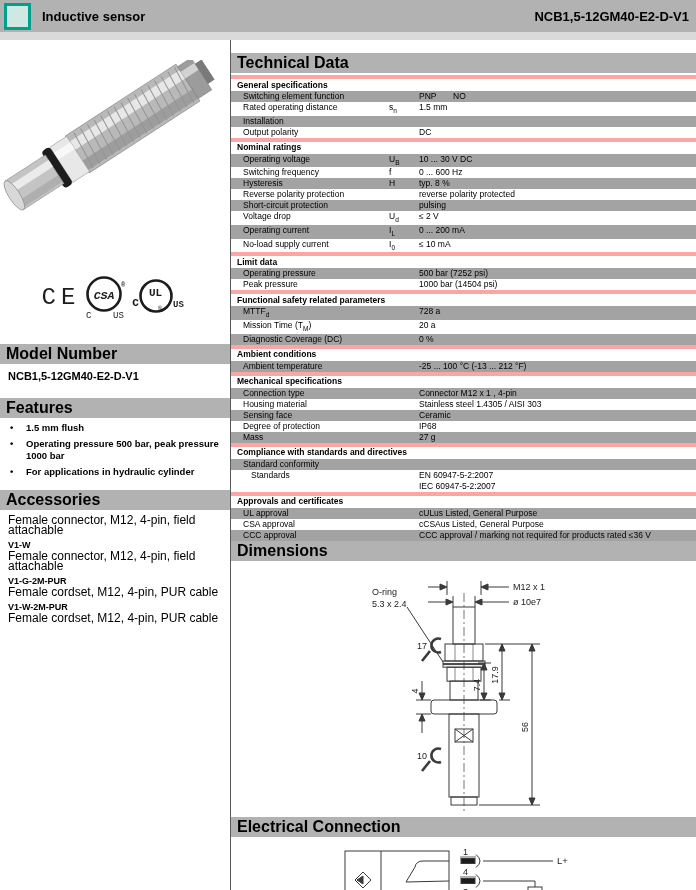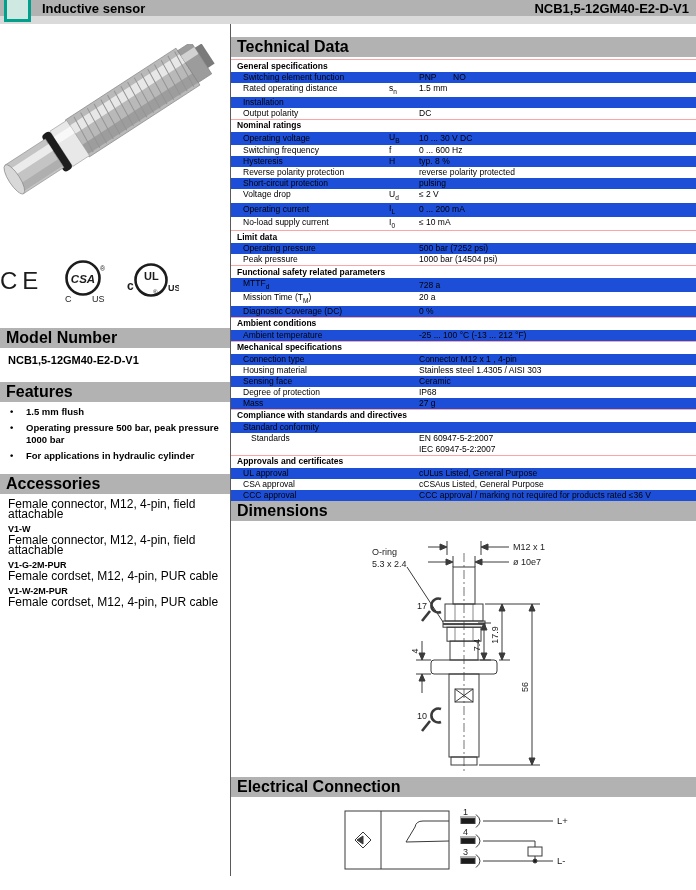--- a/index.html
+++ b/index.html
@@ -1,50 +1,50 @@
 <!DOCTYPE html>
 <html><head>
 <meta charset="utf-8">
 <style>
   html,body{margin:0;padding:0;background:#fff;}
   .page{position:relative;width:696px;height:890px;background:#fff;overflow:hidden;
         font-family:"Liberation Sans",sans-serif;color:#000;}
   
-  .hdr{height:16px;background:#b2b2b2;display:flex;align-items:center;}
+  .hdr{height:32px;background:#b2b2b2;display:flex;align-items:center;}
   .brand{width:21px;height:21px;border:3px solid #00a08c;background:#cfe8e1;margin-left:4px;flex:none;}
   .hdr-title{font-weight:bold;font-size:13px;margin-left:11px;}
   .hdr-part{font-weight:bold;font-size:13px;margin-left:auto;margin-right:7px;}
   .subbar{height:8px;background:#dadada;}
   
   .cols{display:flex;height:852px;}
   .left{width:230px;flex:none;}
   .right{flex:1;border-left:1px solid #5a5a5a;min-width:0;}
   
   .bar{background:#b2b2b2;font-weight:bold;font-size:16px;line-height:14px;padding:3px 6px;}
   
   .photo{height:200px;margin-top:20px;}
-  .logos{height:46px;display:flex;align-items:center;justify-content:flex-start;gap:16px;padding-right:4px;margin-top:14px;}
+  .logos{height:46px;display:flex;align-items:center;justify-content:center;padding-right:4px;margin-top:14px;font-family:Liberation Mono, monospace;}
   .ce{font-size:24px;letter-spacing:5px;color:#1c1c1c;font-weight:400;}
   .model-no{font-weight:bold;font-size:11px;padding:6px 8px 4px 8px;}
   .bar.mt{margin-top:12px;}
   .bar.model-bar{margin-top:24px;}
   ul.features{list-style:none;margin:4px 0 0 0;padding:0 8px 0 6px;}
   .feature{display:flex;font-size:9.5px;font-weight:bold;line-height:12px;margin:4px 0;}
   .bull{width:16px;flex:none;text-align:left;padding-left:4px;}
   .ftext{flex:1;}
   .acc-list{padding:5px 8px 0 8px;}
   .acc{margin-bottom:4px;}
   .acc-name{font-weight:bold;font-size:9px;line-height:12px;}
   .acc-desc{font-size:12px;line-height:10px;}
   
   .bar.tech{margin-top:13px;}
   .ttable{padding-top:2px;}
-  .subhead{font-weight:bold;font-size:8.5px;line-height:9px;border-top:1px solid #fca5a5;padding:1.5px 0 1.5px 6px;}
+  .subhead{font-weight:bold;font-size:8.5px;line-height:9px;border-top:4px solid #fca5a5;padding:1.5px 0 1.5px 6px;}
   .row{display:flex;font-size:8.5px;line-height:11px;padding-left:12px;}
-  .row.shade{background:#1d4ed8;align-items:center;}
+  .row.shade{background:#a3a3a3;}
   .c-lbl{width:146px;flex:none;}
   .c-lbl.ind2{padding-left:8px;width:138px;}
   .c-sym{width:30px;flex:none;}
   .c-val{flex:1;}
   .vcol{display:inline-block;width:34px;}
   sub{font-size:6.5px;}
   
   .drawwrap{height:256px;text-align:center;}
   .drawwrap svg{margin-top:8px;}
   .wirewrap{height:80px;}

